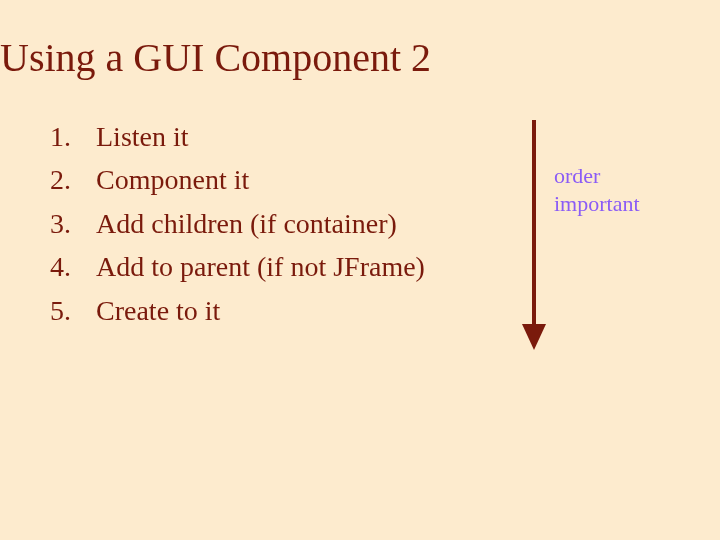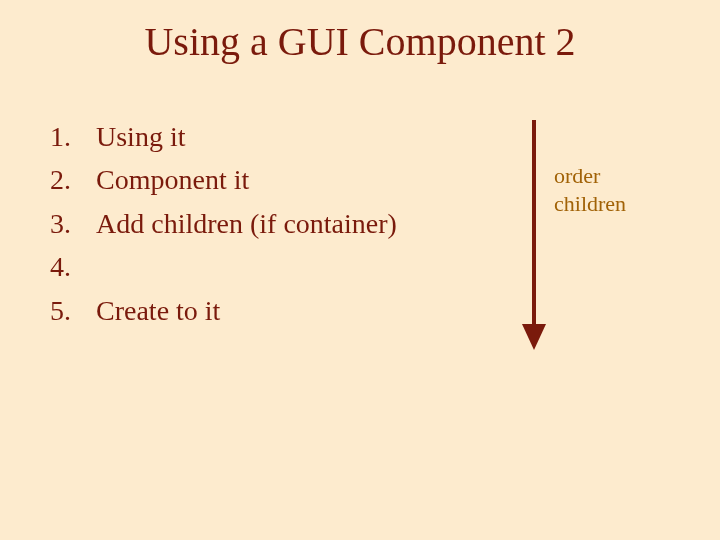--- a/index.html
+++ b/index.html
@@ -10,24 +10,24 @@
     overflow: hidden;
   }
   body {
     background: #fdebce;
     font-family: "Times New Roman", Times, serif;
     color: #7a1a0c;
     position: relative;
   }
   .title {
     position: absolute;
-    top: 18px;
+    top: 34px;
     left: 0;
     width: 720px;
-    text-align: center;
+    text-align: left;
     font-size: 40px;
     font-weight: 400;
   }
   .list {
     position: absolute;
     top: 115px;
     left: 50px;
     font-size: 28px;
     line-height: 1.55;
   }
@@ -47,53 +47,54 @@
   }
   .arrow-svg {
     display: block;
   }
   .note {
     position: absolute;
     top: 162px;
     left: 554px;
     font-size: 22px;
     line-height: 1.25;
-    color: #a16207;
+    color: #8b5cf6;
   }
 </style>
 </head>
 <body>
 
 <div class="title">Using a GUI Component 2</div>
 
 <div class="list">
   <div class="list-row">
     <div class="list-num">1.</div>
-    <div class="list-text">Using it</div>
+    <div class="list-text">Listen it</div>
   </div>
   <div class="list-row">
     <div class="list-num">2.</div>
     <div class="list-text">Component it</div>
   </div>
   <div class="list-row">
     <div class="list-num">3.</div>
     <div class="list-text">Add children  (if container)</div>
   </div>
   <div class="list-row">
     <div class="list-num">4.</div>
+    <div class="list-text">Add to parent  (if not JFrame)</div>
   </div>
   <div class="list-row">
     <div class="list-num">5.</div>
     <div class="list-text">Create to it</div>
   </div>
 </div>
 
 <div class="arrow-group">
   <svg class="arrow-svg" width="28" height="230" viewBox="0 0 28 230">
     <line x1="14" y1="0" x2="14" y2="208" stroke="#7a1a0c" stroke-width="4"></line>
     <polygon points="14,230 2,204 26,204" fill="#7a1a0c"></polygon>
   </svg>
 </div>
 
 <div class="note">
   <div>order</div>
-  <div>children</div>
+  <div>important</div>
 </div>
 
 </body></html>

